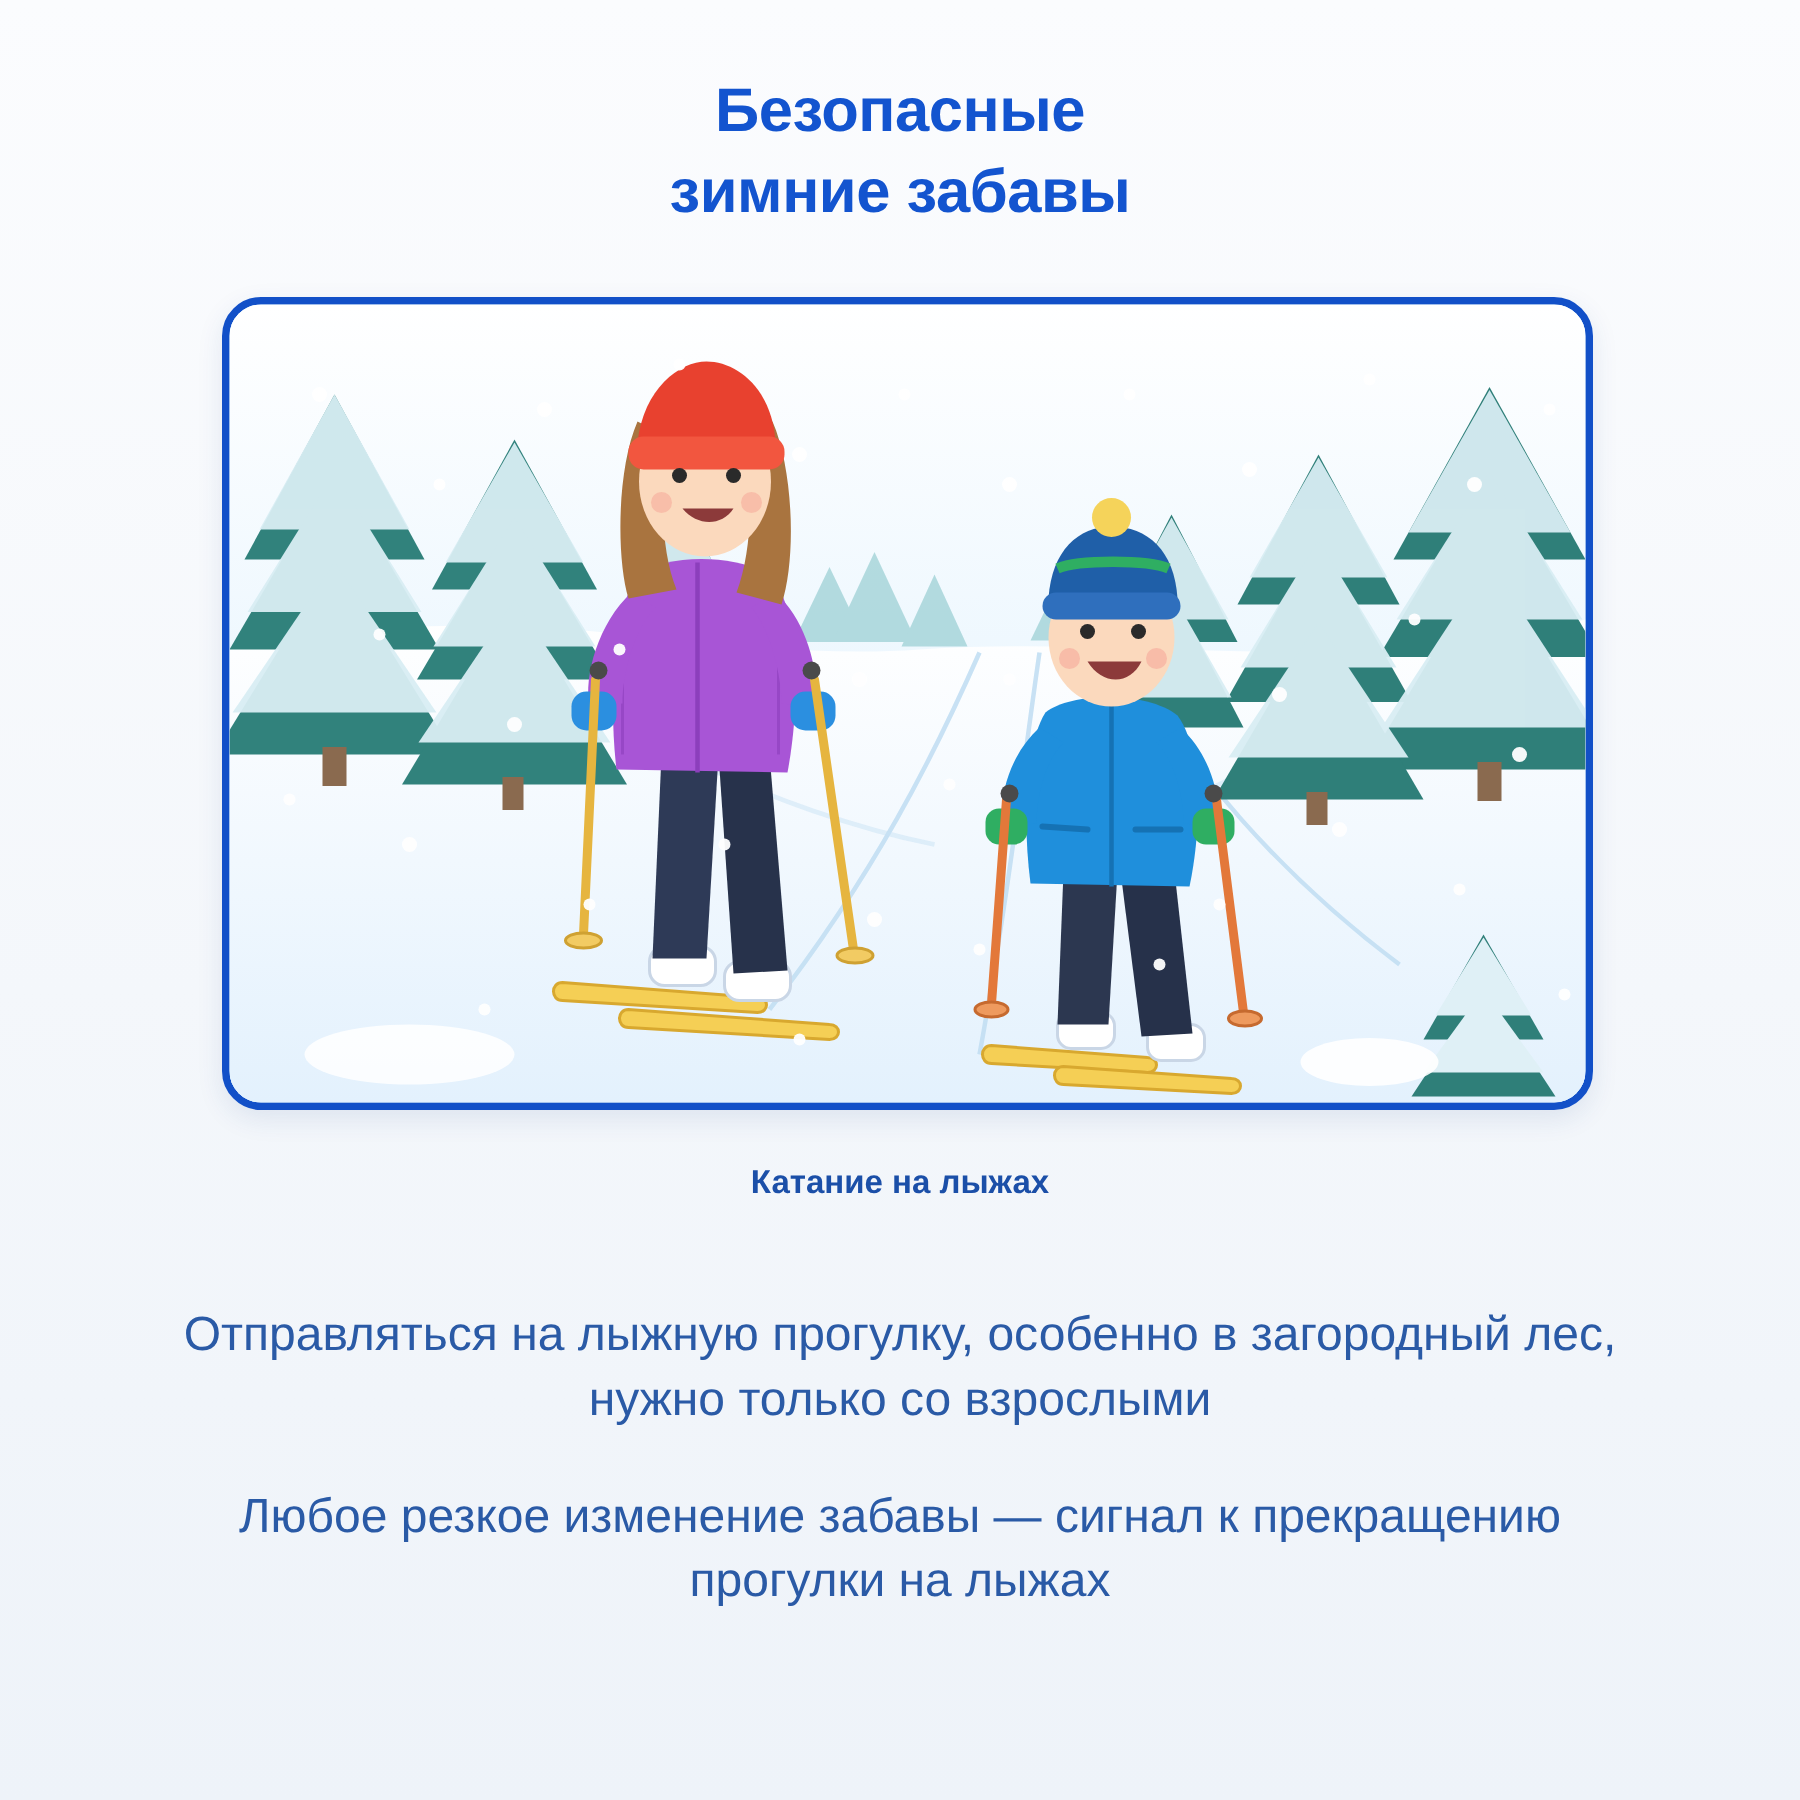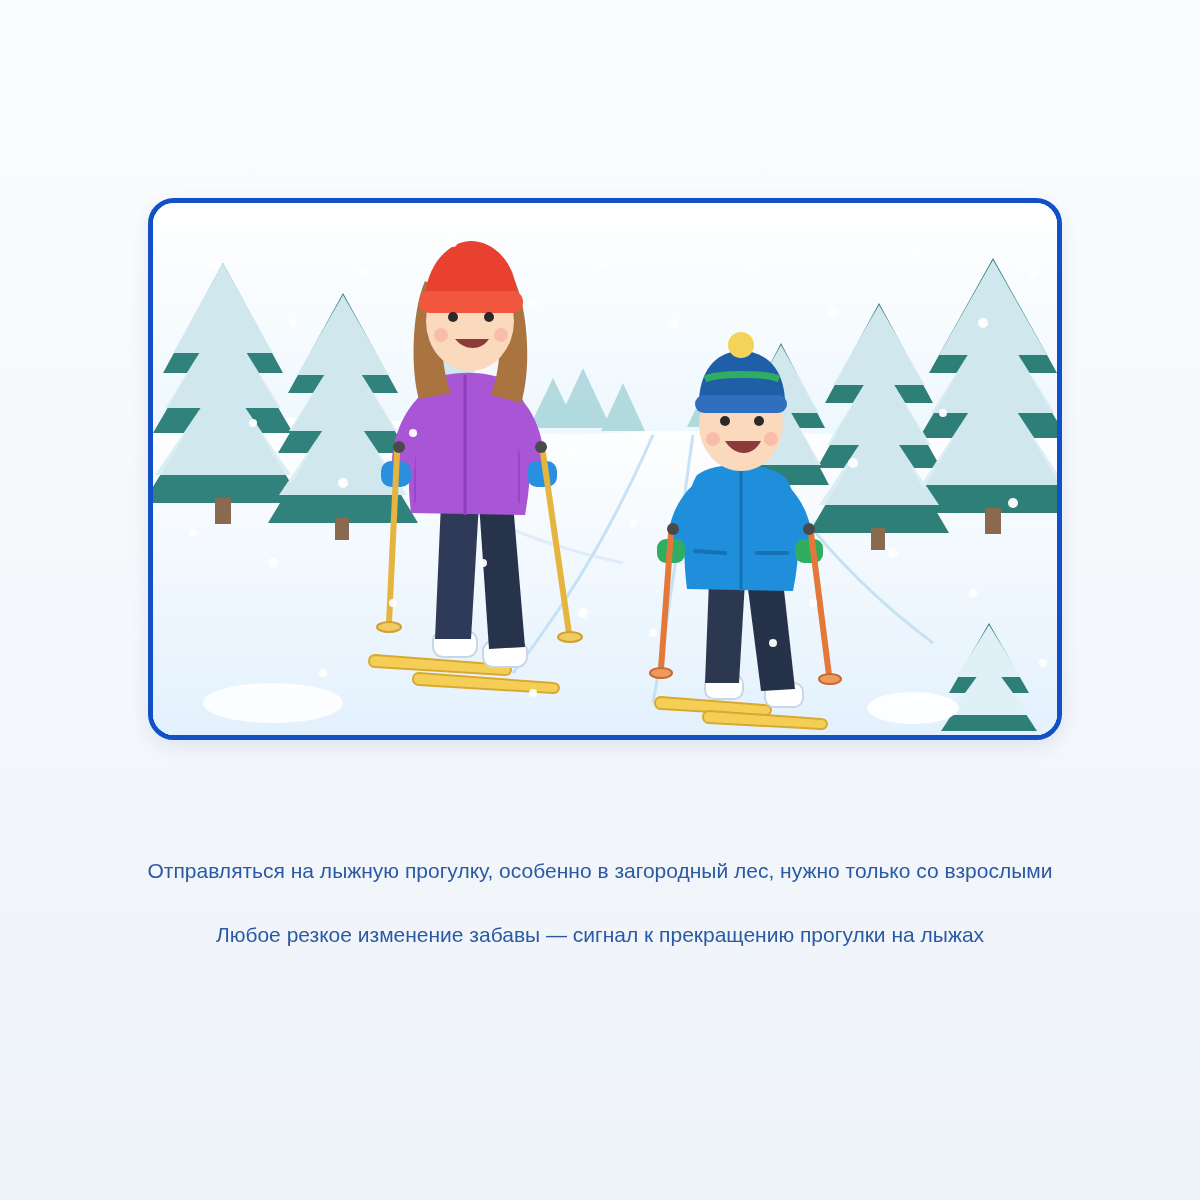--- a/index.html
+++ b/index.html
@@ -67,33 +67,35 @@
   }
   .paragraphs {
     position: absolute;
     top: 836px;
     left: 90px;
     width: 1020px;
     text-align: center;
     color: #27599f;
   }
   .para {
-    font-size: 21px;
+    font-size: 32px;
     line-height: 1.33;
     margin-bottom: 36px;
     color: #2a5aa6;
   }
   .para:last-child { margin-bottom: 0; }
 </style>
 </head>
 <body>
 
 <div class="page">
 
   <div class="title">
+    <span class="line">Безопасные</span>
+    <span class="line">зимние забавы</span>
   </div>
 
   <div class="card">
     <div class="scene">
 
       <svg viewBox="0 0 904 532" width="904" height="532" style="position:absolute;inset:0;">
         <defs>
           <linearGradient id="skyG" x1="0" y1="0" x2="0" y2="1">
             <stop offset="0%" stop-color="#ffffff"></stop>
             <stop offset="60%" stop-color="#e8f5fe"></stop>
@@ -312,19 +314,20 @@
             <circle cx="170" cy="470" r="4"></circle>
           <circle cx="380" cy="490" r="4"></circle>
             <circle cx="620" cy="440" r="4"></circle>
           <circle cx="890" cy="460" r="4"></circle>
             <circle cx="40" cy="330" r="4"></circle>
         </g>
       </svg>
     </div>
   </div>
 
+  <div class="caption">Катание на лыжах</div>
 
   <div class="paragraphs">
     <p class="para">Отправляться на лыжную прогулку, особенно в загородный лес, нужно только со взрослыми</p>
     <p class="para">Любое резкое изменение забавы — сигнал к прекращению прогулки на лыжах</p>
   </div>
 
 </div>
 
 </body></html>

